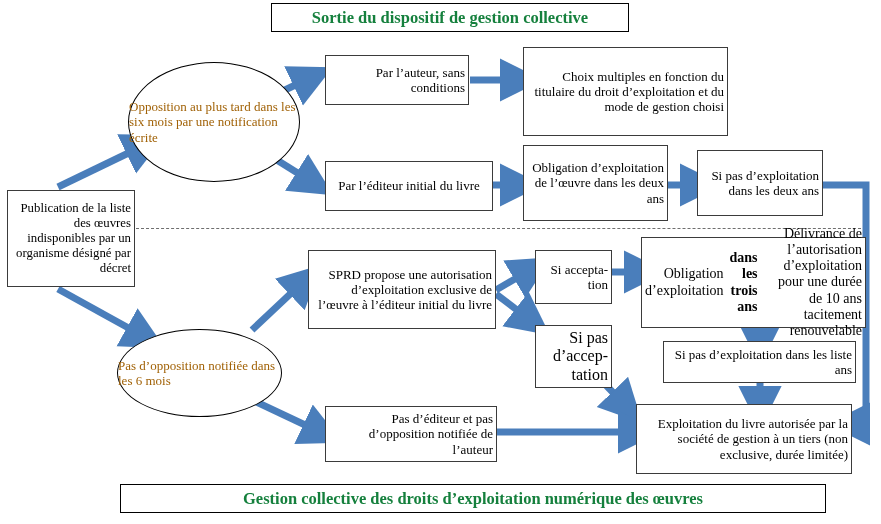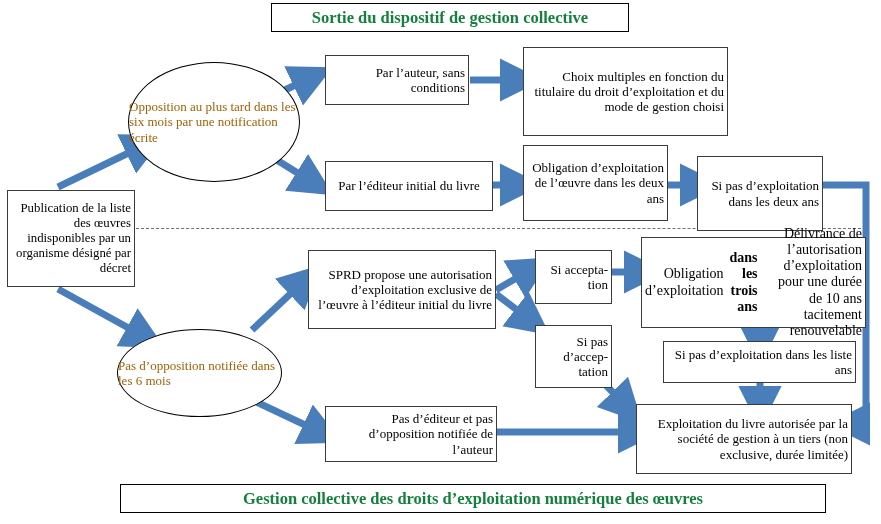--- a/index.html
+++ b/index.html
@@ -138,37 +138,37 @@
   </div>
 
   <div class="node" style="left:325px;top:161px;width:168px;height:50px;font-size:13px;">
     <span>Par l’éditeur initial du livre</span>
   </div>
 
   <div class="node" style="left:523px;top:145px;width:145px;height:76px;font-size:13px;">
     <span>Obligation d’exploitation de l’œuvre dans les deux ans</span>
   </div>
 
-  <div class="node" style="left:697px;top:156px;width:126px;height:75px;font-size:13px;">
+  <div class="node" style="left:697px;top:150px;width:126px;height:66px;font-size:13px;">
     <span>Si pas d’exploitation dans les deux ans</span>
   </div>
 
   <div class="ellipse" style="left:117px;top:329px;width:165px;height:88px;font-size:13px;">
     <span>Pas d’opposition notifiée dans les 6 mois</span>
   </div>
 
   <div class="node" style="left:308px;top:250px;width:188px;height:79px;font-size:13px;">
     <span>SPRD propose une autorisation d’exploitation exclusive de l’œuvre à l’éditeur initial du livre</span>
   </div>
 
   <div class="node" style="left:535px;top:250px;width:77px;height:54px;font-size:13px;">
     <span>Si accepta-tion</span>
   </div>
 
-  <div class="node" style="left:535px;top:325px;width:77px;height:63px;font-size:13px;">
+  <div class="node" style="left:535px;top:325px;width:77px;height:63px;font-size:16px;">
     <span>Si pas d’accep-tation</span>
   </div>
 
   <div class="node" style="left:641px;top:237px;width:225px;height:91px;font-size:14px;flex-direction:row;">
     <span>Obligation d’exploitation</span>
     <span class="bold-in">dans les trois ans</span>
     <span>Délivrance de l’autorisation d’exploitation pour une durée de 10 ans tacitement renouvelable</span>
   </div>
 
   <div class="node" style="left:663px;top:341px;width:193px;height:42px;font-size:13px;">

